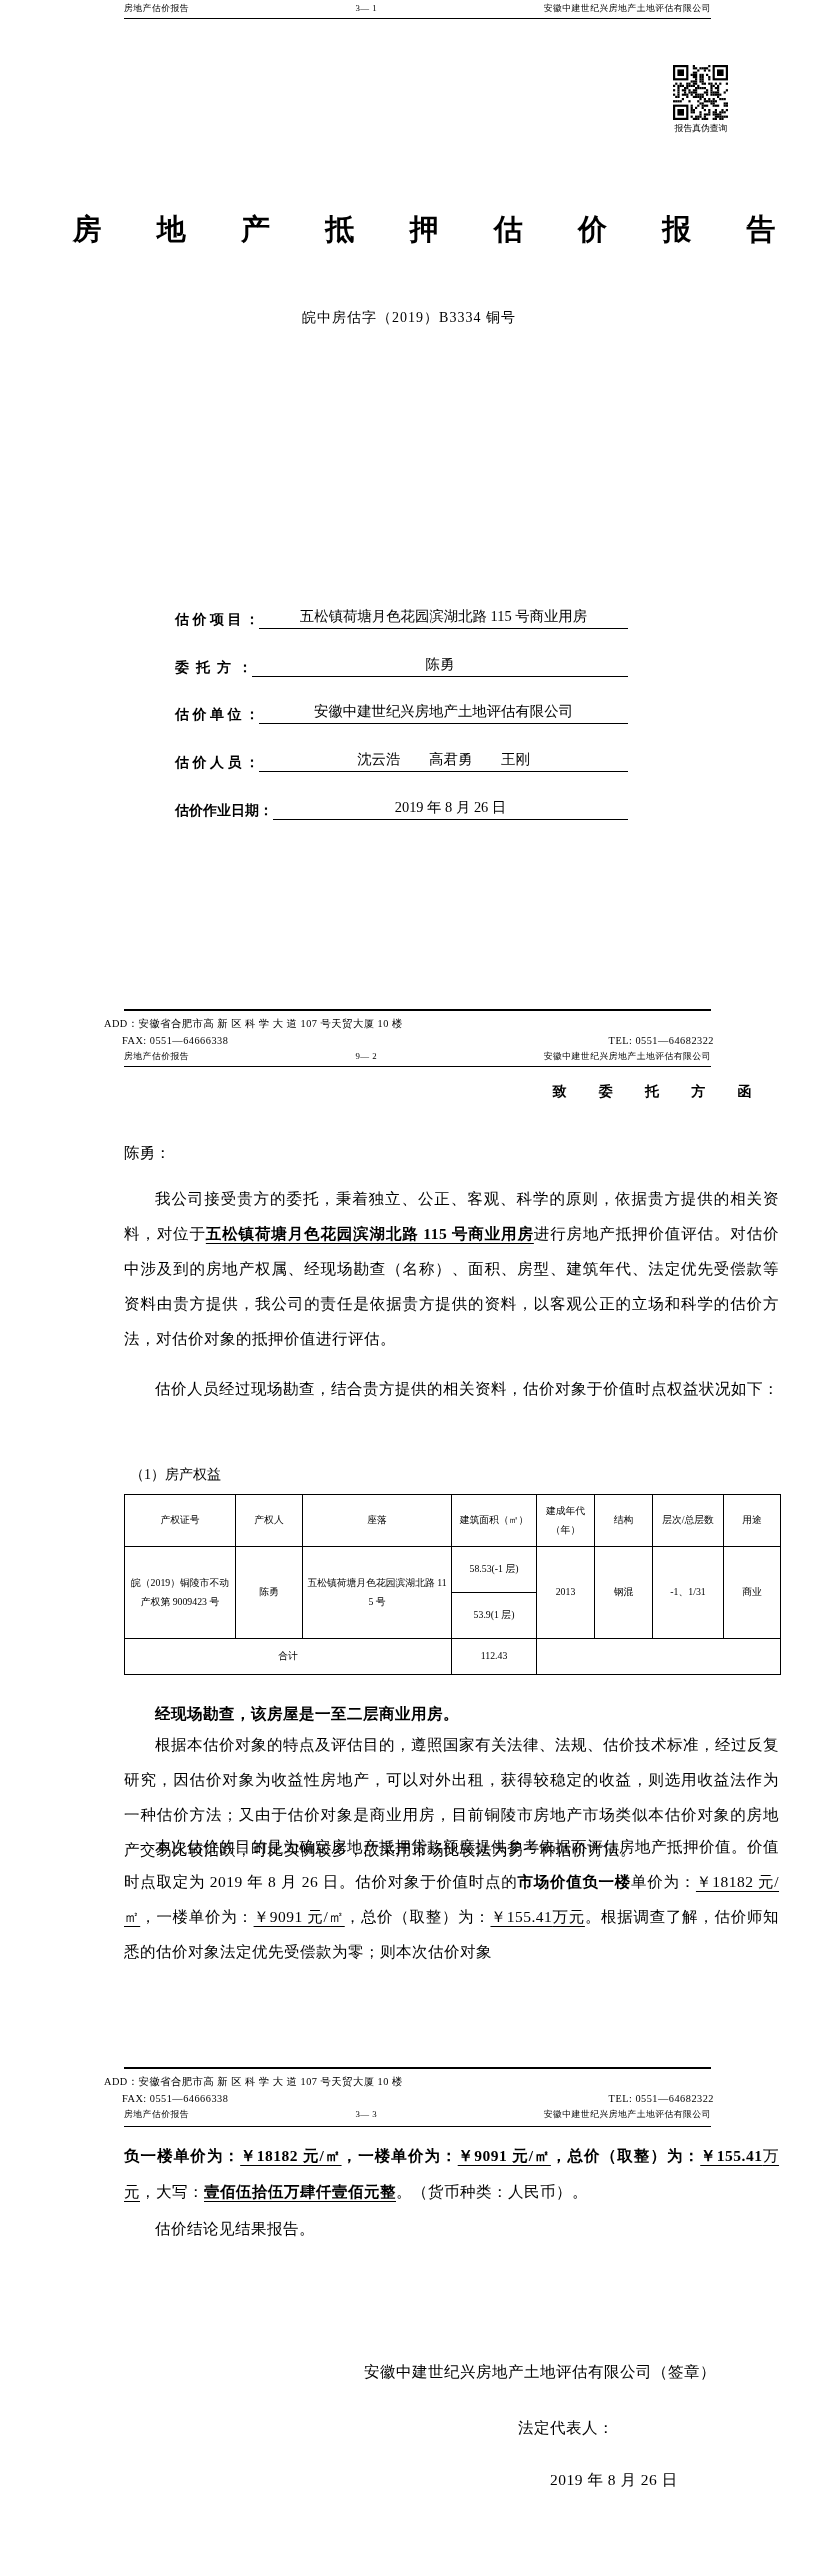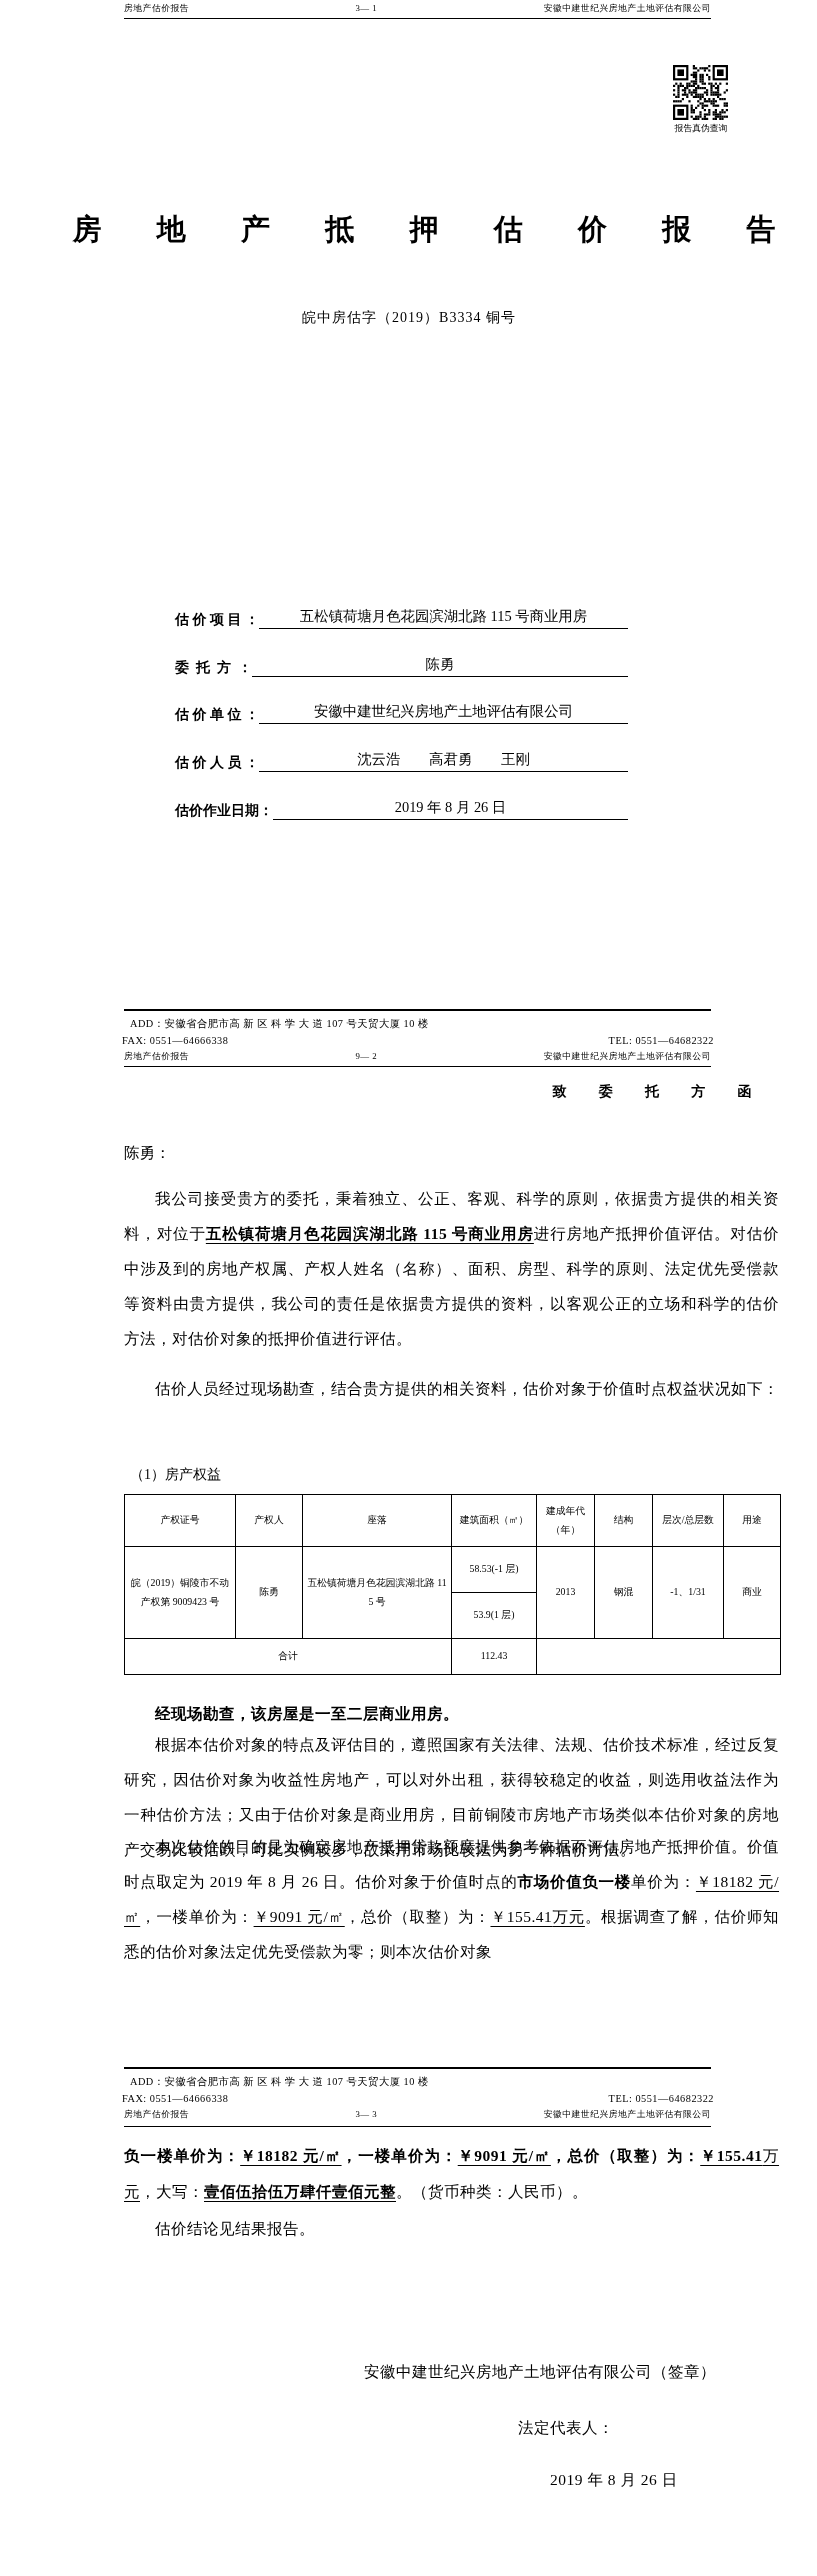--- a/index.html
+++ b/index.html
@@ -2,21 +2,21 @@
 <html lang="zh" style="font-size:8.2px"><head>
 <meta charset="utf-8">
 <style>
   html,body{margin:0;padding:0;background:#fff;}
   .sheet{position:relative;width:818px;height:3156px;background:#ffffff;color:#000;
          font-family:"Liberation Serif","DejaVu Serif",serif;overflow:hidden;}
   .abs{position:absolute;}
   .rule{position:absolute;background:#000;}
   .hdr{position:absolute;left:124px;width:587px;display:flex;justify-content:space-between;
        align-items:baseline;font-size:8.8px;letter-spacing:0.5px;}
-  .ftr-add{position:absolute;left:130px;width:592px;font-size:10.3px;letter-spacing:0.5px;}
+  .ftr-add{position:absolute;left:104px;width:592px;font-size:10.3px;letter-spacing:0.5px;}
   .ftr-line{position:absolute;left:122px;width:592px;display:flex;justify-content:space-between;
        font-size:10.3px;letter-spacing:0.5px;}
   .big-title{position:absolute;left:0;width:818px;text-align:center;font-size:29px;font-weight:bold;
        letter-spacing:24px;text-indent:24px;white-space:nowrap;}
   .doc-no{position:absolute;left:0;width:818px;text-align:center;font-size:14px;letter-spacing:1px;}
   .frow{position:absolute;left:175px;width:453px;display:flex;align-items:flex-end;height:31px;}
   .flabel{font-weight:bold;font-size:14px;white-space:pre;flex:0 0 auto;}
   .fvalue{flex:1 1 auto;border-bottom:1px solid #000;text-align:center;font-size:14.4px;
           padding-bottom:2.1px;white-space:pre;}
   .letter-title{position:absolute;left:111px;width:655px;text-align:right;font-size:14px;
@@ -296,21 +296,21 @@
     <span>房地产估价报告</span>
     <span>9—  2</span>
     <span>安徽中建世纪兴房地产土地评估有限公司</span>
   </div>
   <div class="rule" style="top:1066px;left:124px;width:587px;height:1px;"></div>
 
   <div class="letter-title" style="top:1083px;">致 委 托 方 函</div>
   <div class="abs" style="top:1143px;left:124px;font-size:15.5px;">陈勇：</div>
 
   <div class="para indent" style="top:1181px;">
-    <span>我公司接受贵方的委托，秉着独立、公正、客观、科学的原则，依据贵方提供的相关资料，对位于</span><span class="b u">五松镇荷塘月色花园滨湖北路 115 号商业用房</span><span>进行房地产抵押价值评估。对估价中涉及到的房地产权属、产权人姓名（名称）、面积、房型、科学的原则、法定优先受偿款等资料由贵方提供，我公司的责任是依据贵方提供的资料，以客观公正的立场和科学的估价方法，对估价对象的抵押价值进行评估。</span>
+    <span>我公司接受贵方的委托，秉着独立、公正、客观、科学的原则，依据贵方提供的相关资料，对位于</span><span class="b u">五松镇荷塘月色花园滨湖北路 115 号商业用房</span><span>进行房地产抵押价值评估。对估价中涉及到的房地产权属、经现场勘查（名称）、面积、房型、建筑年代、法定优先受偿款等资料由贵方提供，我公司的责任是依据贵方提供的资料，以客观公正的立场和科学的估价方法，对估价对象的抵押价值进行评估。</span>
   </div>
 
   <div class="para indent" style="top:1371px;">估价人员经过现场勘查，结合贵方提供的相关资料，估价对象于价值时点权益状况如下：</div>
 
   <div class="abs" style="top:1466px;left:130px;font-size:14px;">（1）房产权益</div>
 
   <table class="rtable">
     <colgroup>
       <col style="width:111px">
         <col style="width:67px">

